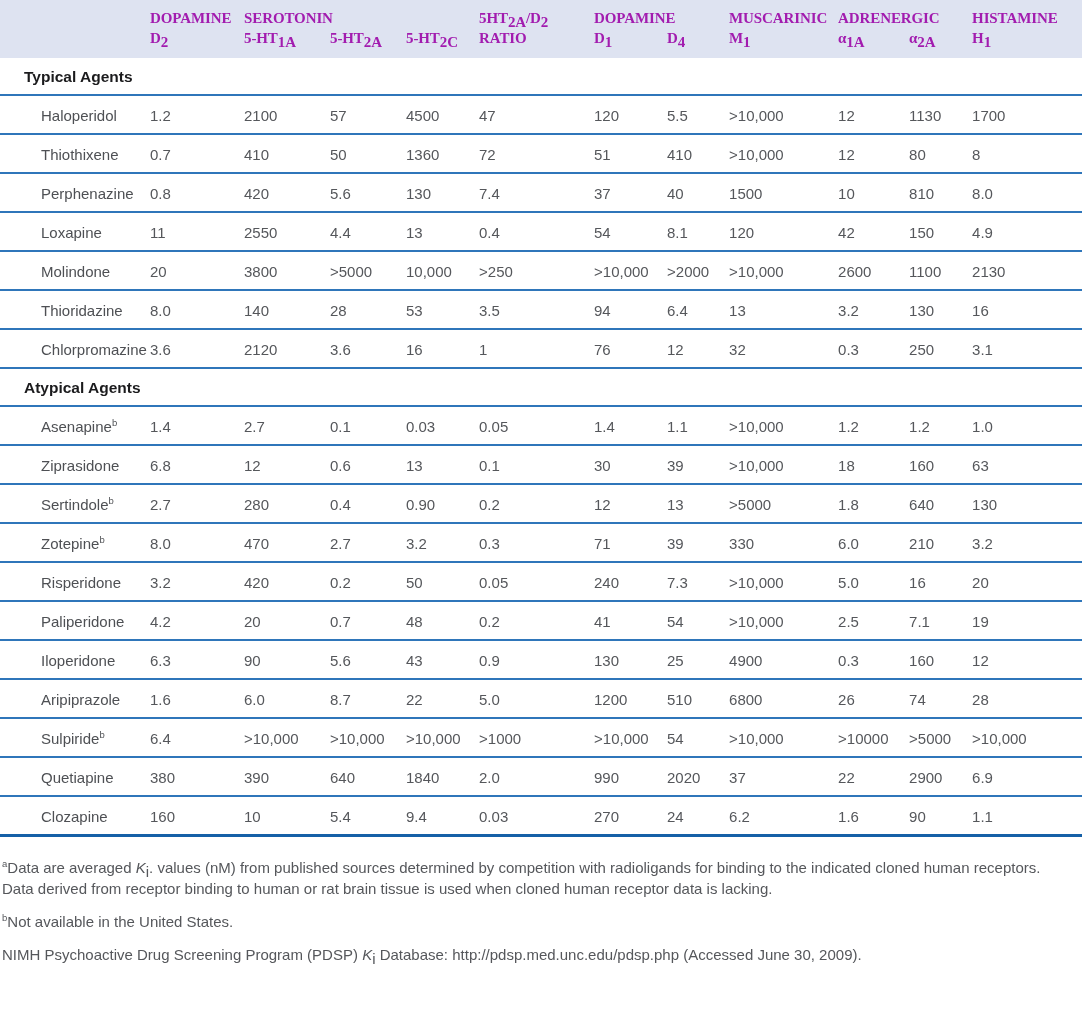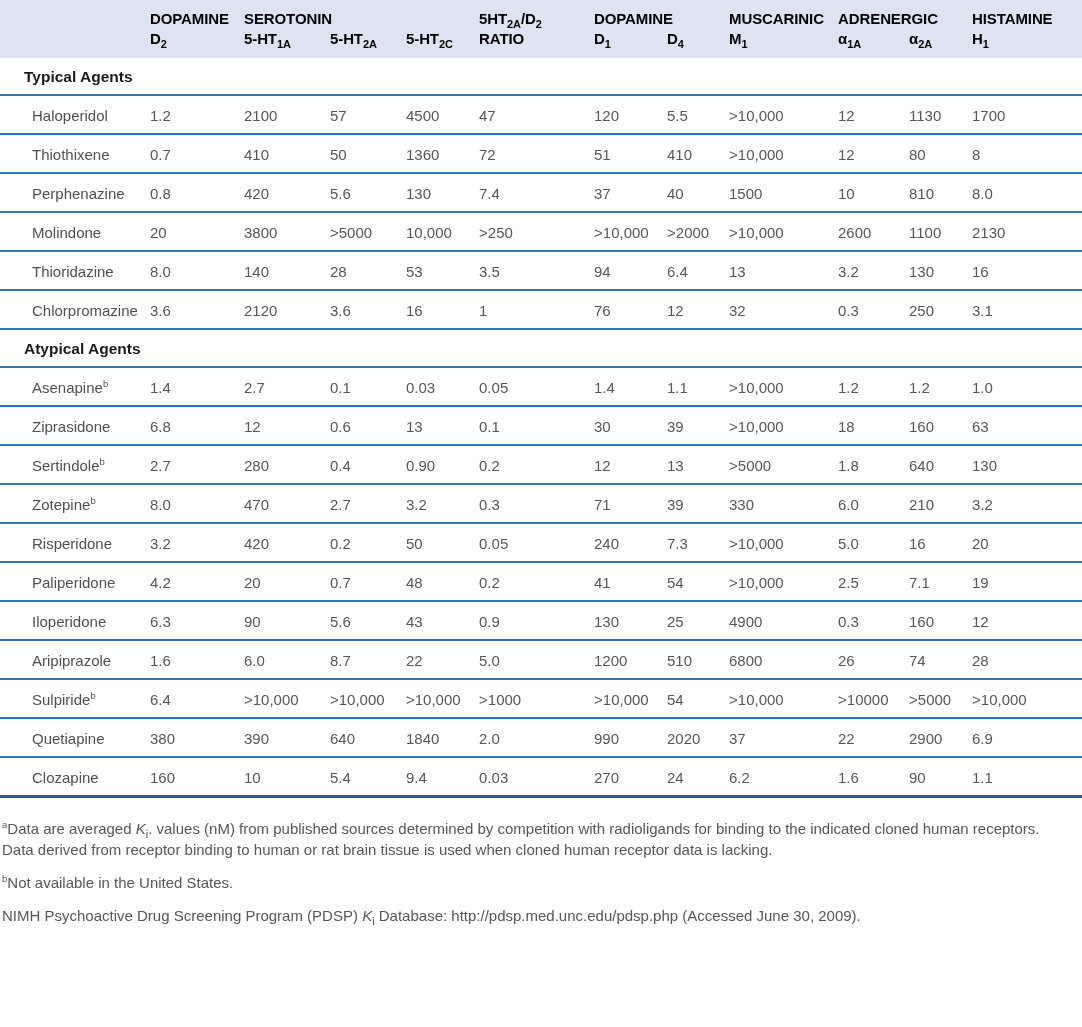--- a/index.html
+++ b/index.html
@@ -1,25 +1,25 @@
 <!DOCTYPE html>
 <html><head>
 <meta charset="utf-8">
 <style>
   html,body{margin:0;padding:0;background:#ffffff;}
   body{width:1082px;font-family:"Liberation Sans",sans-serif;-webkit-font-smoothing:antialiased;}
   table{border-collapse:collapse;table-layout:fixed;width:1082px;}
-  thead td{background:#dee3f1;color:#000000;font-weight:700;font-size:15px;letter-spacing:-0.1px;vertical-align:bottom;white-space:nowrap;}
+  thead td{background:#dee3f1;color:#a21caf;font-weight:700;font-size:15px;letter-spacing:-0.1px;vertical-align:bottom;white-space:nowrap;font-family:Liberation Serif, serif;}
   thead tr.g1 td{padding:10px 0 1px 0;}
   thead tr.g2 td{padding:2px 0 11px 0;}
-  sub{font-size:11px;line-height:0;}
+  sub{font-size:15px;line-height:0;}
   sup{font-size:9.5px;line-height:0;}
   tbody tr.section td{font-size:15.5px;font-weight:700;color:#1b1b1d;padding:10px 0 8px 24px;border-bottom:2px solid #2f76ba;margin-top:8px;}
   tbody td{font-size:15px;color:#55575b;padding:11px 3px 9px 0;border-bottom:2px solid #2f76ba;white-space:nowrap;overflow:hidden;vertical-align:middle;}
-  tbody td.drug{padding-left:32px;color:#4e5054;}
+  tbody td.drug{padding-left:41px;color:#4e5054;}
   tbody tr.lastrow td{border-bottom:3px solid #1560a7;}
   .footnotes{padding:8px 8px 0 2px;font-size:15px;color:#55575b;}
   .footnotes p{margin:12px 0 3px 0;line-height:21px;}
   .footnotes i{font-style:italic;}
 </style>
 </head>
 <body>
 
 <table>
   <colgroup>
@@ -102,20 +102,34 @@
         <td>130</td>
         <td>7.4</td>
         <td>37</td>
         <td>40</td>
         <td>1500</td>
         <td>10</td>
         <td>810</td>
         <td>8.0</td>
       </tr>
       <tr>
+        <td class="drug"><span>Loxapine</span></td>
+        <td>11</td>
+        <td>2550</td>
+        <td>4.4</td>
+        <td>13</td>
+        <td>0.4</td>
+        <td>54</td>
+        <td>8.1</td>
+        <td>120</td>
+        <td>42</td>
+        <td>150</td>
+        <td>4.9</td>
+      </tr>
+      <tr>
         <td class="drug"><span>Molindone</span></td>
         <td>20</td>
         <td>3800</td>
         <td>&gt;5000</td>
         <td>10,000</td>
         <td>&gt;250</td>
         <td>&gt;10,000</td>
         <td>&gt;2000</td>
         <td>&gt;10,000</td>
         <td>2600</td>

